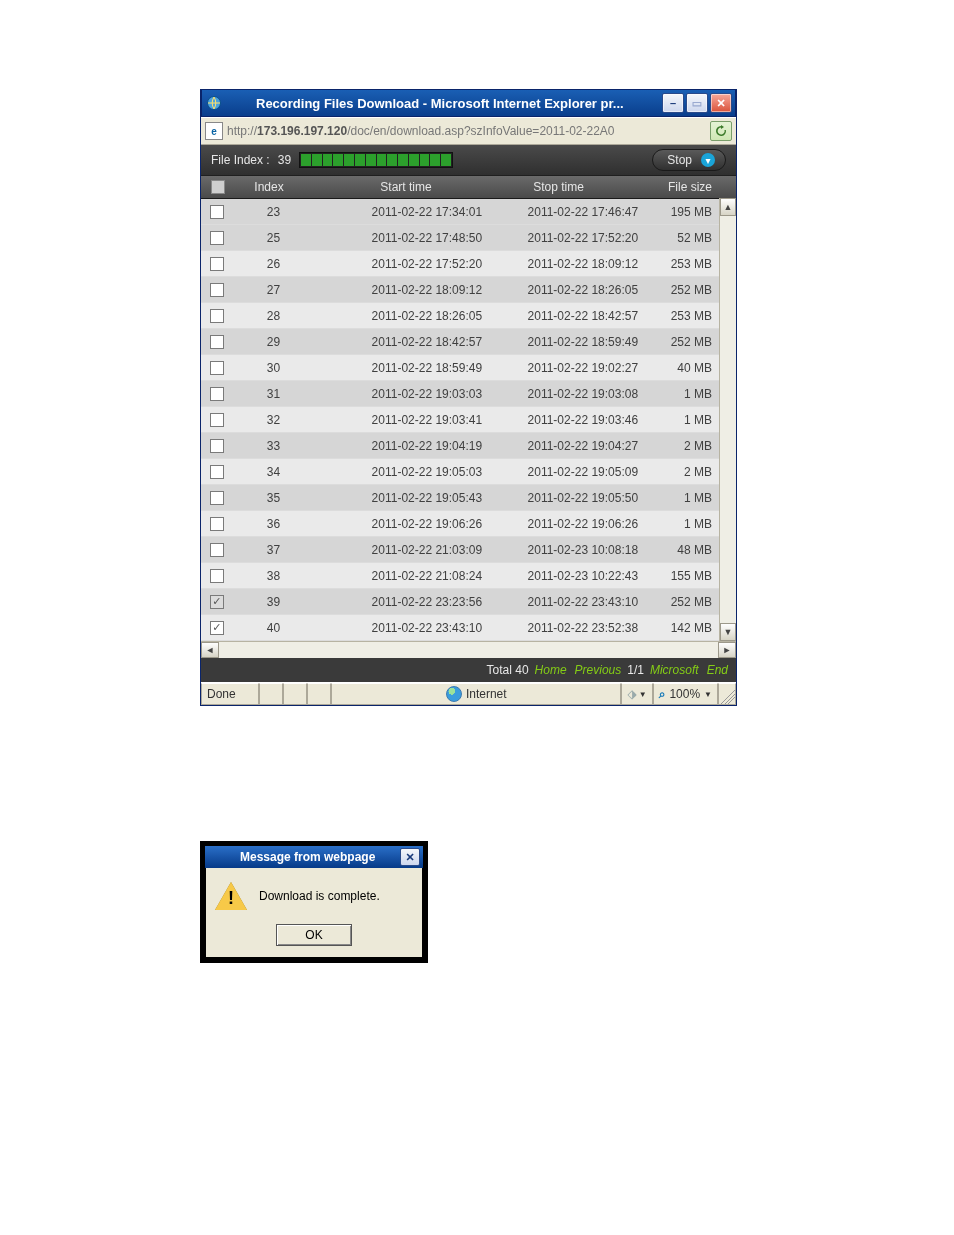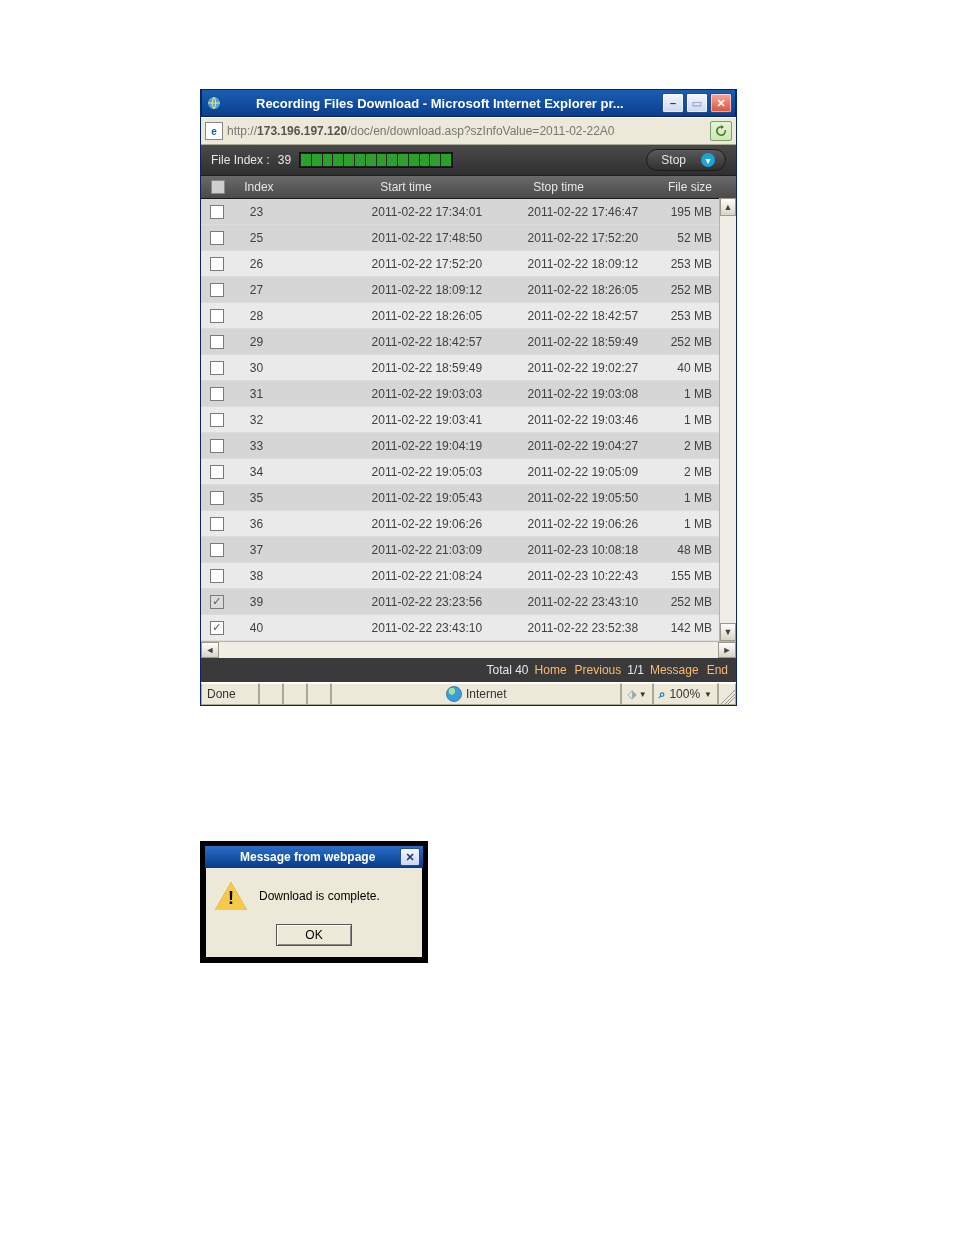--- a/index.html
+++ b/index.html
@@ -112,21 +112,21 @@
     background:#2ca02c;
   }
   .stop-btn {
     margin-left:auto;
     height:20px;
     padding:0 10px 0 14px;
     background:linear-gradient(to bottom,#5a5a5a,#303030);
     border:1px solid #1a1a1a;
     border-radius:11px;
     color:#e6e6e6;
-    display:flex;align-items:center;gap:15px;
+    display:flex;align-items:center;gap:9px;
     font-size:12px;
   }
   .stop-btn .arrow {
     width:14px;height:14px;border-radius:50%;
     background:#1aa4d8;
     display:flex;align-items:center;justify-content:center;
     color:#fff;font-size:10px;
   }
   
   .table-wrap{
@@ -136,21 +136,21 @@
     display:flex;
     background:linear-gradient(to bottom,#6a6a6a,#4a4a4a);
     color:#e6e6e6;
     font-size:12px;
     height:22px;
     align-items:center;
     border-bottom:1px solid #1a1a1a;
     padding-right:16px; 
   }
   .col-chk{width:36px; display:flex;justify-content:center;}
-  .col-idx{width:54px;text-align:center;}
+  .col-idx{width:54px;text-align:right;}
   .col-start{width:166px;text-align:center;margin-left:46px;}
   .col-stop{width:166px;text-align:center;}
   .col-size{width:84px;text-align:right;padding-right:8px;}
   .hdr-chk {
     width:12px;height:12px;border:1px solid #888;background:#cfcfcf;
   }
   .rows {
     max-height: 460px;
     overflow:hidden;
     background:#eaeaea;
@@ -204,21 +204,21 @@
     color:#e8e8e8;
     height:24px;
     display:flex;
     align-items:center;
     justify-content:flex-end;
     padding:0 6px;
     font-size:12px;
     gap:4px;
   }
   .pager span{white-space:nowrap;}
-  .pager a{ color:#fdba74; text-decoration:none; padding:0 2px;}
+  .pager a{ color:#84cc16; text-decoration:none; padding:0 2px;font-style:italic;}
   
   .status-bar{
     height:22px;
     background:#ece9d8;
     border-top:1px solid #fff;
     display:flex;
     align-items:stretch;
     font-size:12px;
   }
   .status-bar .pane{
@@ -534,21 +534,21 @@
       <div class="sbtn">◄</div>
       <div class="strack"></div>
       <div class="sbtn">►</div>
     </div>
 
     <div class="pager">
       <span>Total 40</span>
       <a>Home</a>
       <a>Previous</a>
       <span>1/1</span>
-      <a>Message</a>
+      <a>Microsoft</a>
       <a>End</a>
     </div>
   </div>
 
   <div class="status-bar">
     <div class="pane" style="width:46px">Done</div>
     <div class="pane small"></div>
     <div class="pane small"></div>
     <div class="pane small"></div>
     <div class="pane grow">

